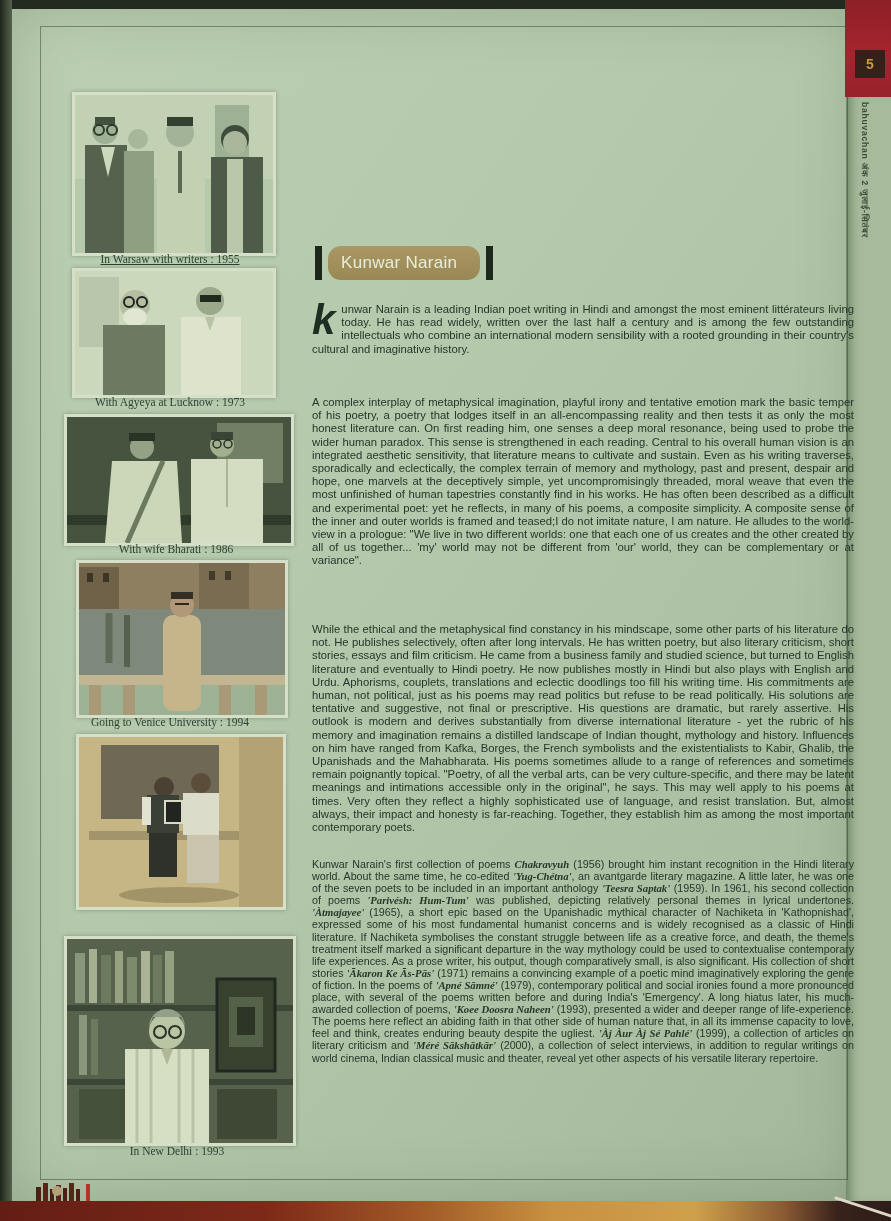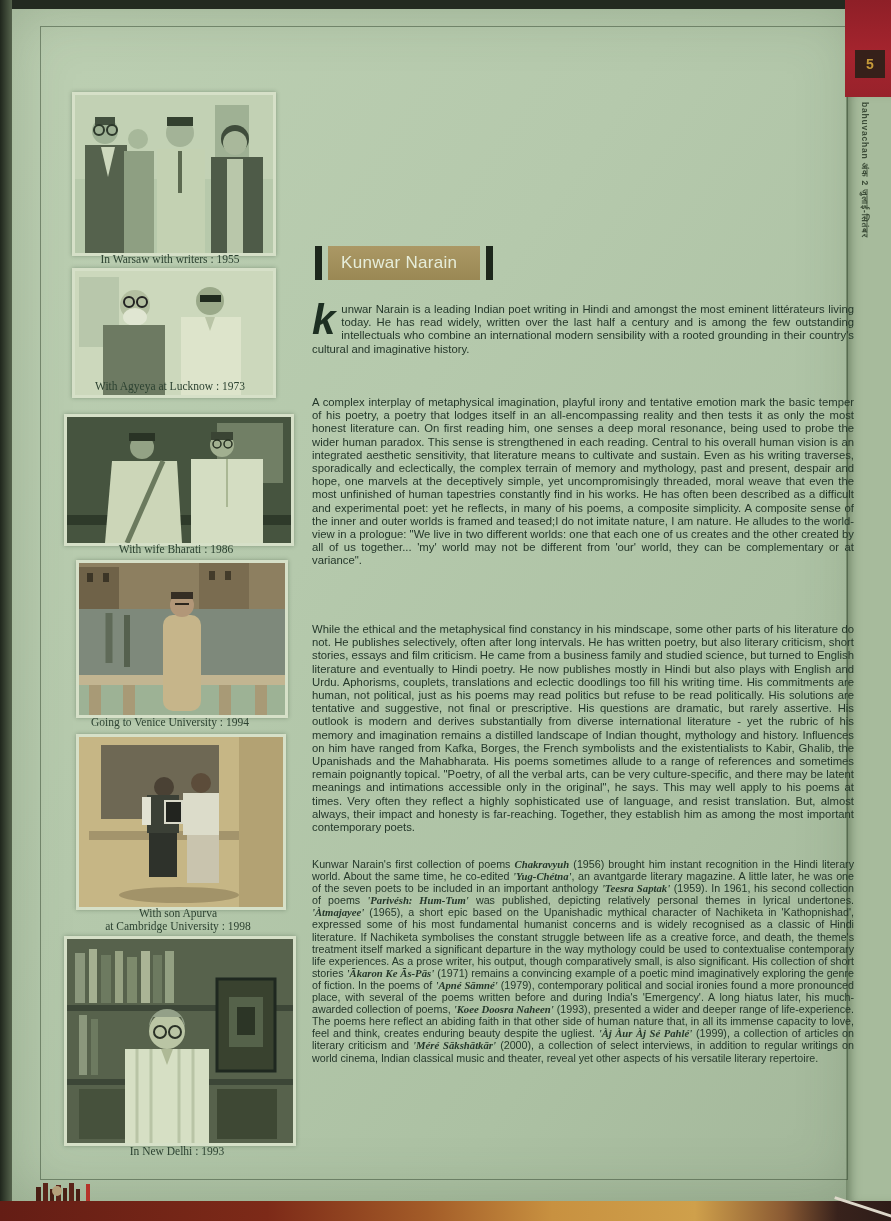--- a/index.html
+++ b/index.html
@@ -27,21 +27,21 @@
   
   .photo{position:absolute;border:3px solid #d6e0c8;box-shadow:0 0 4px rgba(40,60,40,.35);
          background:#9db295;overflow:hidden;}
   .photo svg{display:block;}
   .cap{position:absolute;text-align:center;font-family:"Liberation Serif",serif;
        font-size:11.5px;color:#2c4231;white-space:pre-line;line-height:13px;}
   
   .title-row{position:absolute;left:315px;top:246px;display:flex;align-items:stretch;height:34px;}
   .tbar{width:7px;background:#1d271c;}
   .tbox{width:152px;margin:0 6px;background:linear-gradient(180deg,#ab9865,#9a8854);
-        display:flex;align-items:center;}
+        display:flex;align-items:center;border-radius:13px;}
   .tbox span{color:#e6edda;font-size:17px;padding-left:13px;letter-spacing:.3px;}
   
   .para{position:absolute;left:312px;width:542px;margin:0;text-align:justify;
         color:#24372a;font-size:11.3px;line-height:13.2px;}
   .p1{top:303px;}
   .p2{top:396px;}
   .p3{top:623px;}
   .p4{top:858px;font-size:10.7px;line-height:12.1px;}
   .dropcap{float:left;font-size:42px;line-height:30px;font-weight:bold;font-style:italic;
            color:#1d2f22;margin:2px 6px 0 0;}
@@ -89,38 +89,38 @@
       <circle cx="105" cy="38" r="14" fill="#a3b397"></circle>
         <rect x="92" y="22" width="26" height="9" fill="#33402f"></rect>
       <rect x="82" y="54" width="48" height="104" fill="#c3d1b2"></rect>
         <rect x="103" y="56" width="4" height="42" fill="#5c6950"></rect>
       <circle cx="160" cy="44" r="14" fill="#3f4c3b"></circle>
         <circle cx="160" cy="48" r="12" fill="#a9b89b"></circle>
       <rect x="136" y="62" width="52" height="96" fill="#4e5b48"></rect>
         <rect x="152" y="64" width="16" height="94" fill="#b9c7aa"></rect>
     </svg>
   </figure>
-  <figcaption class="cap" style="left:60px;top:253px;width:220px;">In Warsaw with writers : 1955</figcaption>
+  <figcaption class="cap" style="left:60px;top:253px;width:220px;text-decoration:underline;">In Warsaw with writers : 1955</figcaption>
 
   <figure class="photo" style="left:72px;top:268px;width:198px;height:124px;margin:0;">
     <svg width="198" height="124" viewBox="0 0 198 124">
       <rect width="198" height="124" fill="#ccd8bc"></rect>
       <rect x="4" y="6" width="40" height="70" fill="#b8c7ab"></rect>
       <circle cx="60" cy="34" r="15" fill="#b3bfa0"></circle>
         <ellipse cx="60" cy="46" rx="12" ry="9" fill="#e0e6d2"></ellipse>
       <circle cx="54" cy="31" r="5" fill="none" stroke="#222" stroke-width="2"></circle>
         <circle cx="67" cy="31" r="5" fill="none" stroke="#222" stroke-width="2"></circle>
       <rect x="28" y="54" width="62" height="70" fill="#6d7a62"></rect>
       <circle cx="135" cy="30" r="14" fill="#9aa989"></circle>
         <rect x="125" y="24" width="21" height="7" fill="#1f2a1e"></rect>
       <rect x="106" y="46" width="60" height="78" fill="#dde4cb"></rect>
         <polygon points="130,46 140,46 135,60" fill="#b9c4a6"></polygon>
     </svg>
   </figure>
-  <figcaption class="cap" style="left:60px;top:380px;width:220px;">With Agyeya at Lucknow : 1973</figcaption>
+  <figcaption class="cap" style="left:60px;top:396px;width:220px;">With Agyeya at Lucknow : 1973</figcaption>
 
   <figure class="photo" style="left:64px;top:414px;width:224px;height:126px;margin:0;">
     <svg width="224" height="126" viewBox="0 0 224 126">
       <rect width="224" height="126" fill="#46543f"></rect>
       <rect x="150" y="6" width="66" height="60" fill="#8d9d7f" opacity=".6"></rect>
       <rect x="0" y="98" width="224" height="10" fill="#2e3a2a"></rect>
       <circle cx="75" cy="30" r="12" fill="#93a285"></circle>
         <rect x="62" y="16" width="26" height="8" fill="#293325"></rect>
       <polygon points="45,44 110,44 115,126 38,126" fill="#ccd6b8"></polygon>
       <line x1="60" y1="126" x2="96" y2="44" stroke="#6b7a5e" stroke-width="5"></line>
@@ -169,22 +169,20 @@
       <rect x="68" y="58" width="32" height="38" fill="#3b4036"></rect>
         <rect x="63" y="60" width="9" height="28" fill="#e2e2d2"></rect>
       <rect x="86" y="64" width="17" height="22" fill="#22241f" stroke="#d9d9c9" stroke-width="2"></rect>
       <rect x="70" y="96" width="28" height="44" fill="#2e322b"></rect>
       <circle cx="122" cy="46" r="10" fill="#5c4c3a"></circle>
       <rect x="104" y="56" width="36" height="42" fill="#dcdcca"></rect>
       <rect x="108" y="98" width="32" height="48" fill="#c9c4ae"></rect>
       <ellipse cx="100" cy="158" rx="60" ry="8" fill="#8a7c57" opacity=".6"></ellipse>
     </svg>
   </figure>
-  <figcaption class="cap" style="left:66px;top:907px;width:224px;">With son Apurva
-at Cambridge University : 1998</figcaption>
 
   <figure class="photo" style="left:64px;top:936px;width:226px;height:204px;margin:0;">
     <svg width="226" height="204" viewBox="0 0 226 204">
       <rect width="226" height="204" fill="#57624c"></rect>
       <rect x="0" y="66" width="226" height="6" fill="#3c4637"></rect>
         <rect x="0" y="140" width="226" height="6" fill="#3c4637"></rect>
       <rect x="8" y="14" width="10" height="50" fill="#8b977c"></rect>
         <rect x="22" y="10" width="8" height="54" fill="#a5b091"></rect>
       <rect x="34" y="16" width="10" height="48" fill="#6d7a60"></rect>
         <rect x="48" y="12" width="8" height="52" fill="#97a283"></rect>

